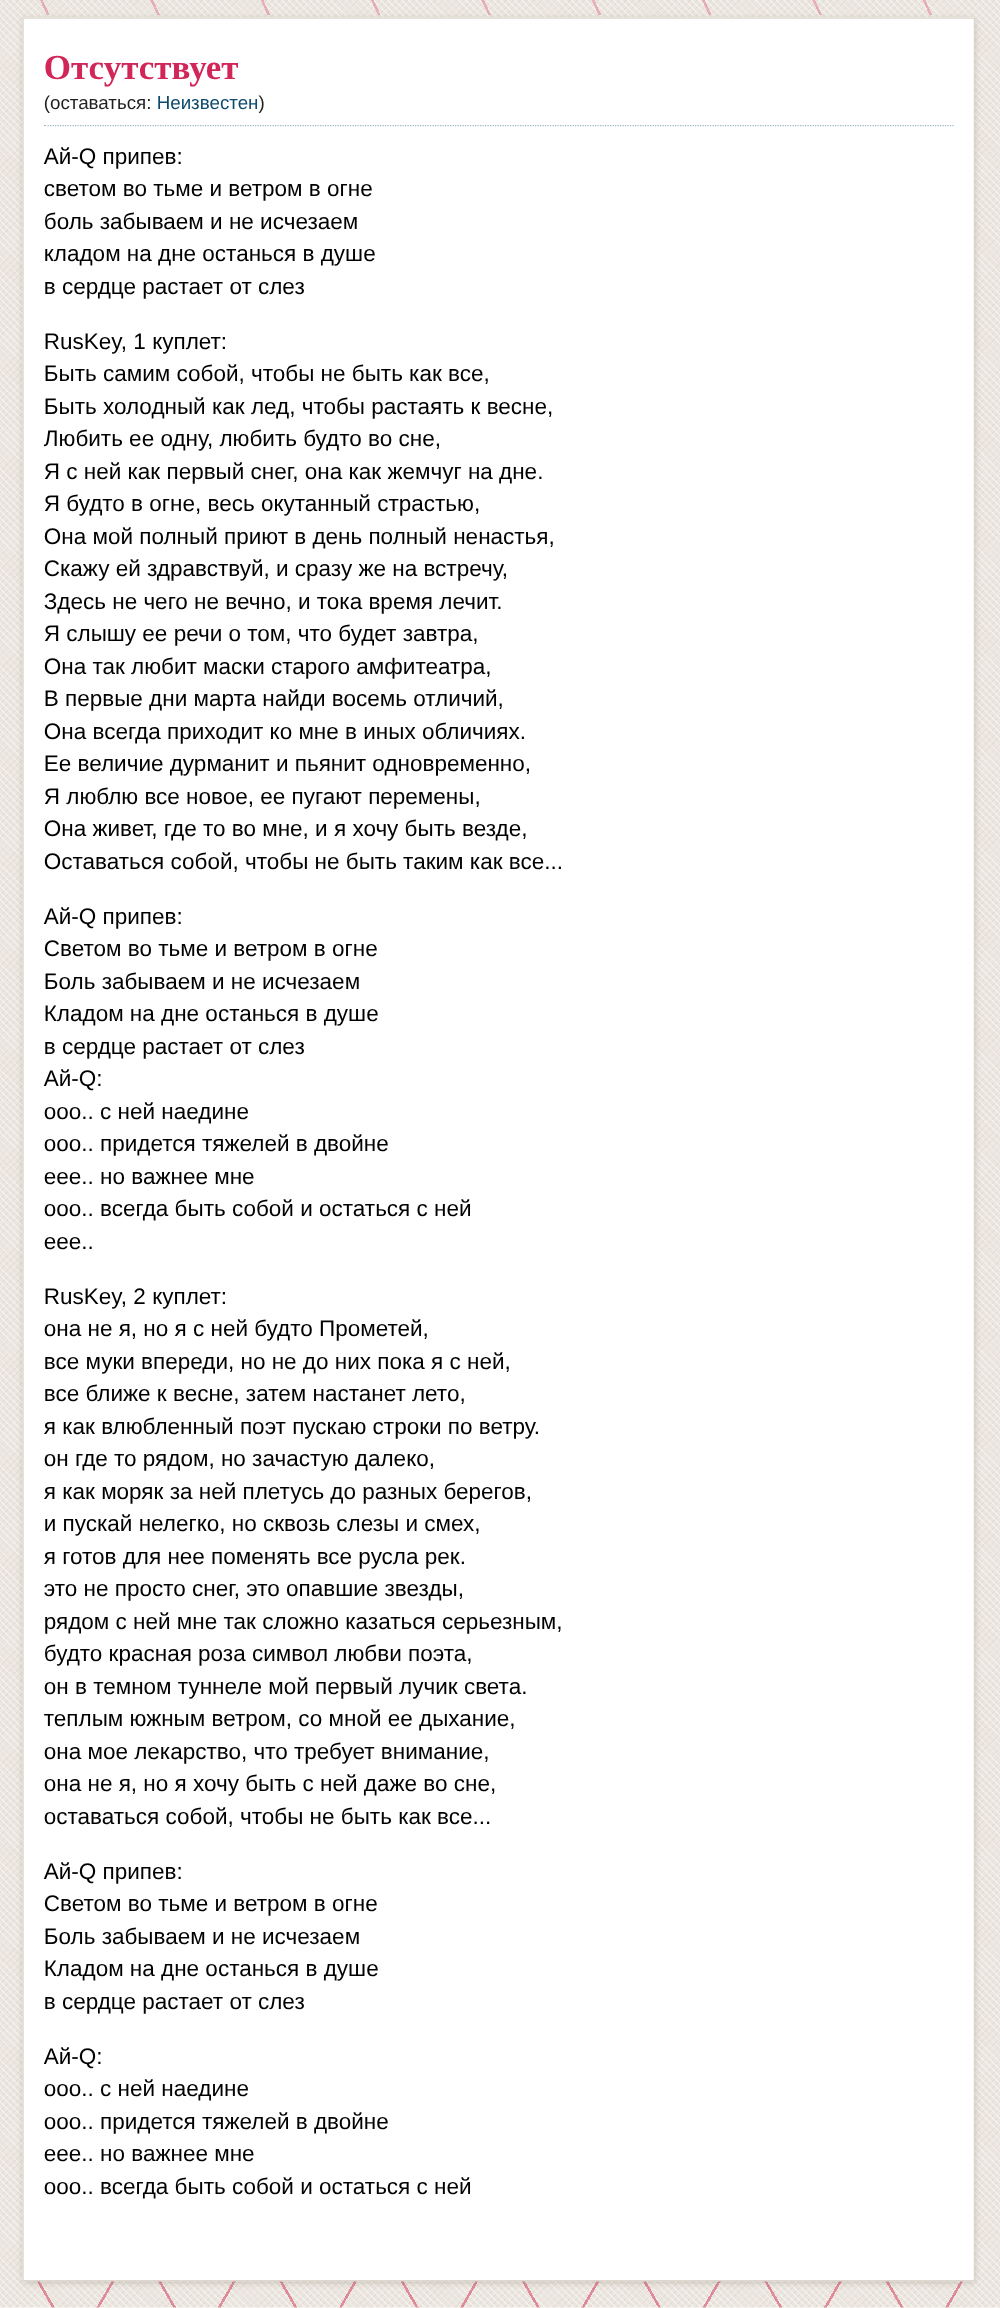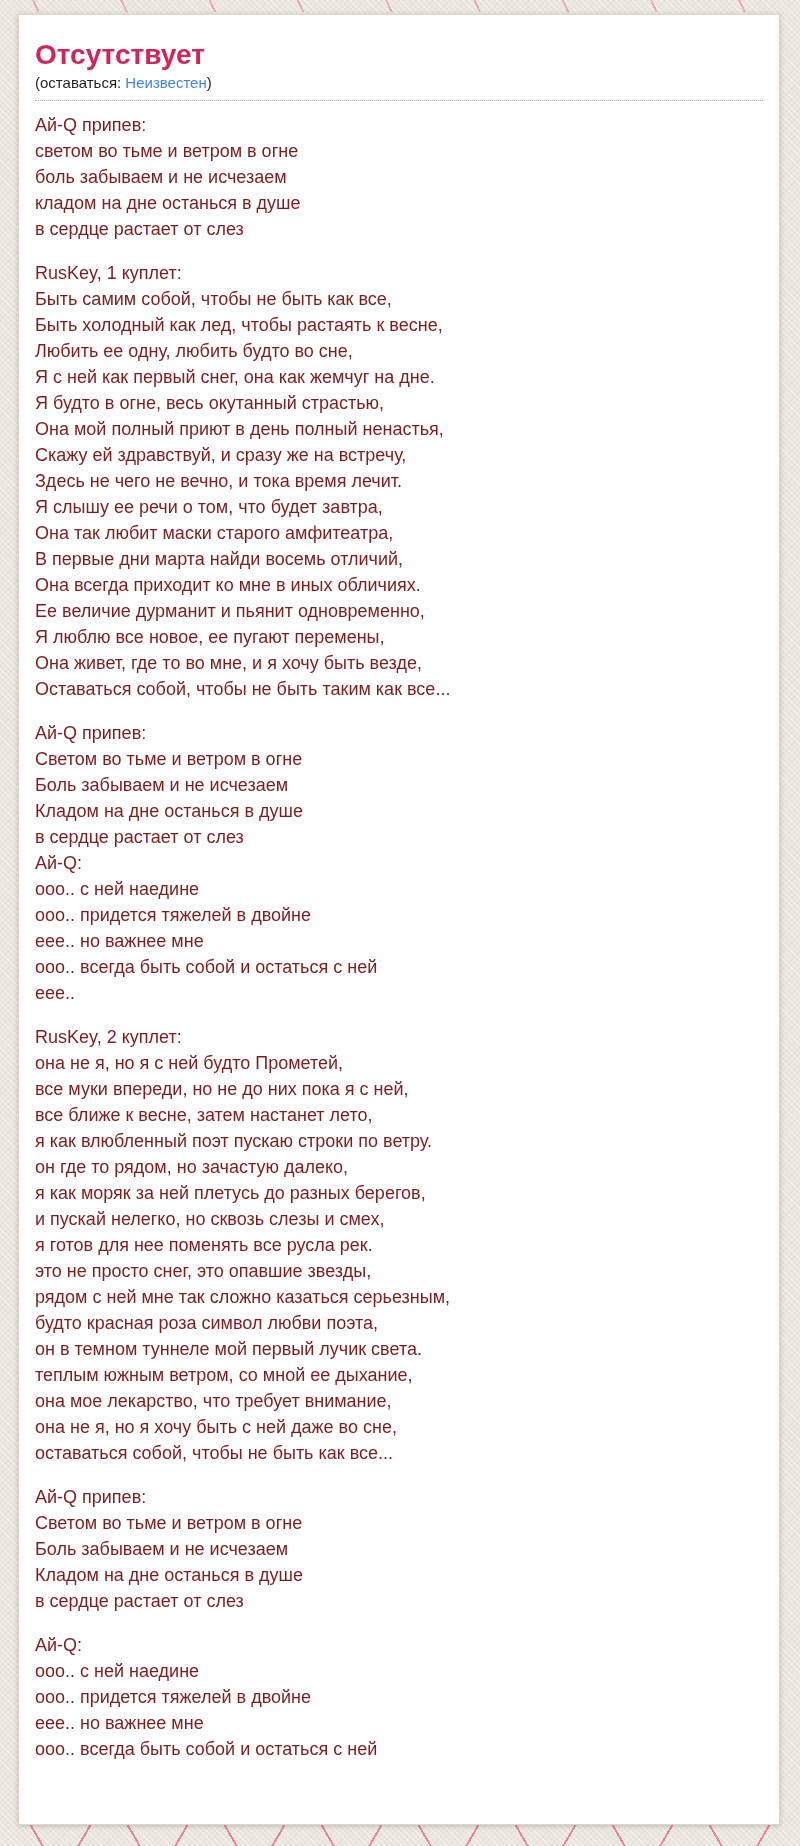--- a/index.html
+++ b/index.html
@@ -46,38 +46,39 @@
     background: #ffffff;
     border: 1px solid #ddd6cc;
     box-shadow: 0 1px 5px rgba(110,100,90,0.35);
     padding: 20px 16px 0 16px;
   }
   h1.title {
     margin: 4px 0 3px 0;
     font-size: 28px;
     font-weight: bold;
     color: #d22558;
+    font-family: Liberation Serif, serif;
   }
   .subtitle {
     font-size: 15px;
     color: #1f1f1f;
     padding-bottom: 9px;
     border-bottom: 1px dotted #9cb7c6;
     margin-bottom: 11px;
   }
   .artist-link {
-    color: #3b82f6;
+    color: #0c4a6e;
     text-decoration: none;
     cursor: pointer;
     text-align: center;
   }
   .lyrics {
     font-size: 18px;
     line-height: 26px;
-    color: #7f1d1d;
+    color: #000000;
   }
   .lyrics p.stanza {
     margin: 0 0 18px 0;
   }
 </style>
 </head>
 <body>
 
 <div class="stitch stitch-top"></div>
 <div class="stitch stitch-bottom"></div>

